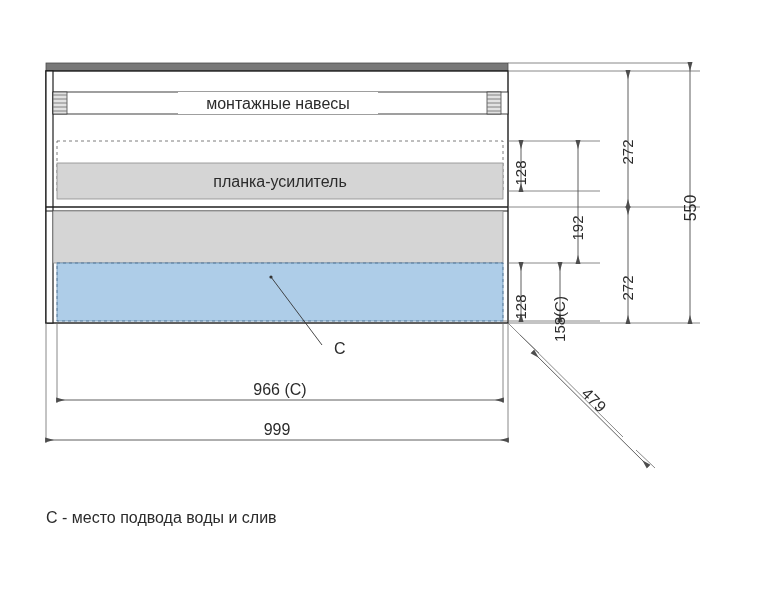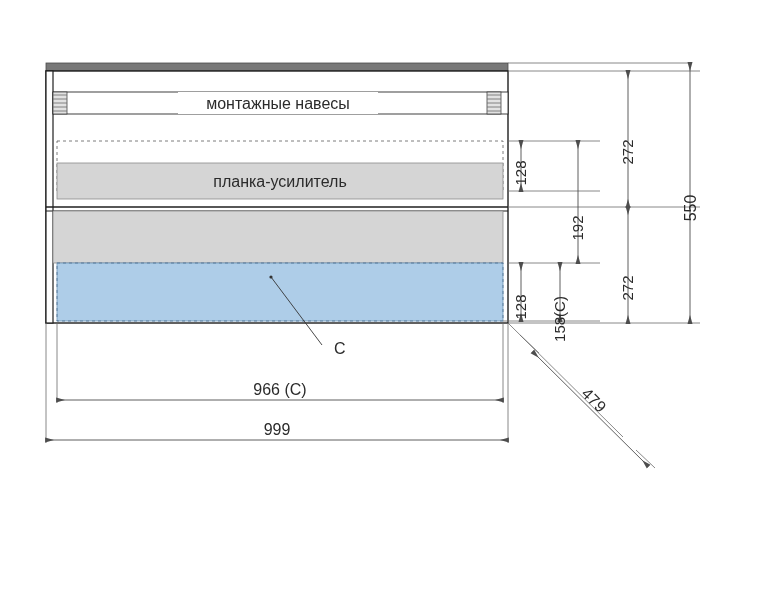--- a/index.html
+++ b/index.html
@@ -192,14 +192,15 @@
       <text class="txt lbl-big" x="280" y="187" text-anchor="middle">планка-усилитель</text>
     </g>
 
     <g>
       <line class="leader" x1="271" y1="277" x2="322" y2="345"></line>
       <circle cx="271" cy="277" r="1.6" fill="#333333"></circle>
       <text class="txt lbl-big" x="334" y="354">C</text>
     </g>
   </svg>
 
+  <div class="caption">C - место подвода воды и слив</div>
 
 </div>
 
 </body></html>

